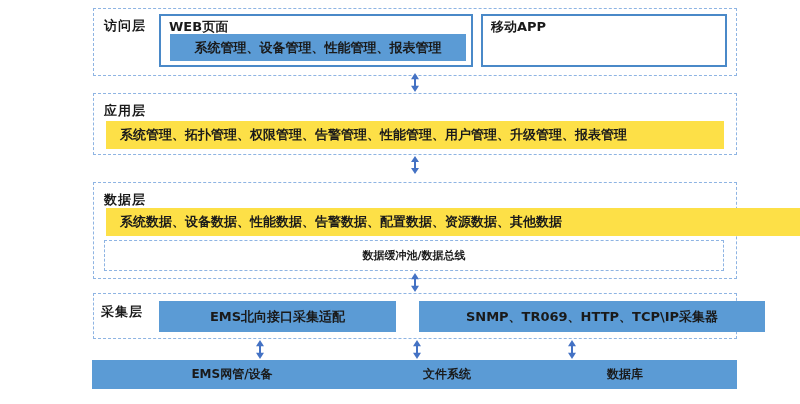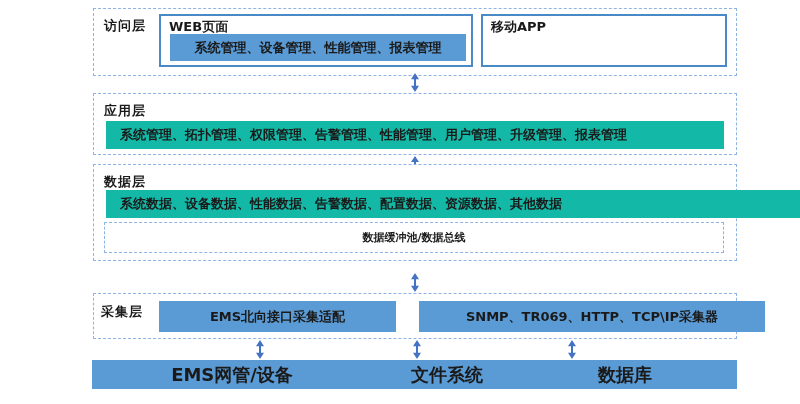--- a/index.html
+++ b/index.html
@@ -21,38 +21,38 @@
   }
   .solid-box .box-title{
     position:absolute;left:8px;top:2px;font-size:13px;font-weight:bold;white-space:nowrap;
   }
   .solid-box .box-bar{
     position:absolute;left:9px;right:5px;bottom:4px;height:27px;
     background:#5b9bd5;font-size:13px;line-height:27px;text-align:center;
     font-weight:bold;white-space:nowrap;overflow:hidden;
   }
   .wide-bar{
-    position:absolute;background:#14b8a6;height:28px;line-height:28px;
+    position:absolute;background:#fde047;height:28px;line-height:28px;
     font-size:13px;font-weight:bold;padding-left:14px;box-sizing:border-box;
     white-space:nowrap;overflow:hidden;
   }
   .bus-box{
     position:absolute;border:1px dashed #8eb4e3;background:#ffffff;
     text-align:center;font-size:11px;font-weight:bold;box-sizing:border-box;
   }
   .blue-box{
     position:absolute;background:#5b9bd5;height:31px;line-height:31px;
     text-align:center;font-size:13px;font-weight:bold;white-space:nowrap;overflow:hidden;
   }
   .bottom-bar{
     position:absolute;left:92px;top:360px;width:645px;height:29px;background:#5b9bd5;
   }
   .bottom-item{
     position:absolute;top:0;transform:translateX(-50%);line-height:29px;
-    font-size:18px;font-weight:bold;white-space:nowrap;
+    font-size:12px;font-weight:bold;white-space:nowrap;
   }
   .v-arrow{position:absolute;width:12px;}
   .v-arrow svg{display:block;width:100%;height:100%;}
 </style>
 </head>
 <body>
 
 <div class="canvas">
 
   <div class="layer" style="top:8px;height:68px;">
@@ -80,21 +80,21 @@
   </div>
 
   <div class="v-arrow" style="left:409px;top:156px;height:18px;">
     <svg viewBox="0 0 12 21" preserveAspectRatio="none">
         <line x1="6" y1="5" x2="6" y2="16" stroke="#4472c4" stroke-width="2"></line>
         <polygon points="6,0 2,7 10,7" fill="#4472c4"></polygon>
         <polygon points="6,21 2,14 10,14" fill="#4472c4"></polygon>
       </svg>
   </div>
 
-  <div class="layer" style="top:164px;height:97px;padding-left:20px;">
+  <div class="layer" style="top:182px;height:97px;padding-left:20px;">
     <div class="layer-label">数据层</div>
     <div class="wide-bar" style="left:12px;top:25px;width:720px;">系统数据、设备数据、性能数据、告警数据、配置数据、资源数据、其他数据</div>
     <div class="bus-box" style="left:10px;top:57px;width:620px;height:31px;line-height:29px;">数据缓冲池/数据总线</div>
   </div>
 
   <div class="v-arrow" style="left:409px;top:273px;height:19px;">
     <svg viewBox="0 0 12 21" preserveAspectRatio="none">
         <line x1="6" y1="5" x2="6" y2="16" stroke="#4472c4" stroke-width="2"></line>
         <polygon points="6,0 2,7 10,7" fill="#4472c4"></polygon>
         <polygon points="6,21 2,14 10,14" fill="#4472c4"></polygon>

